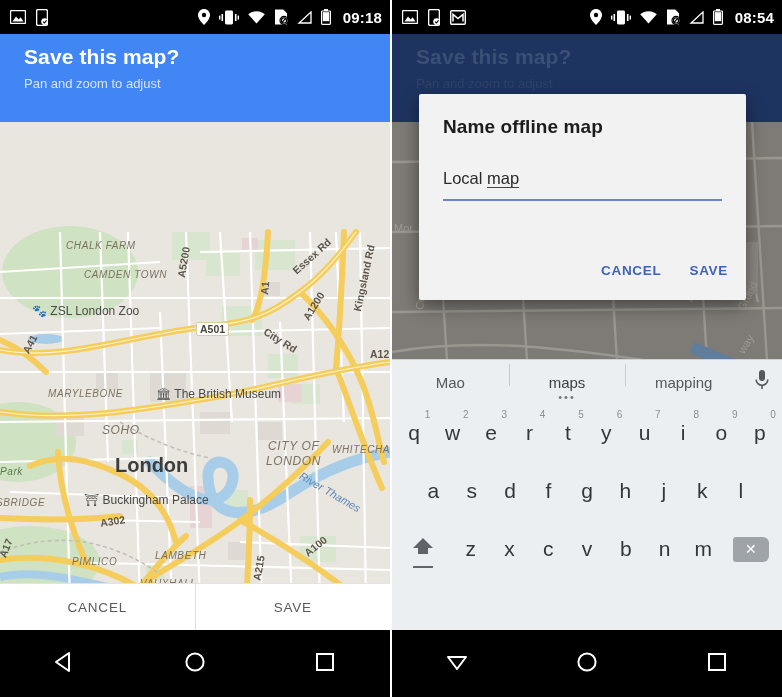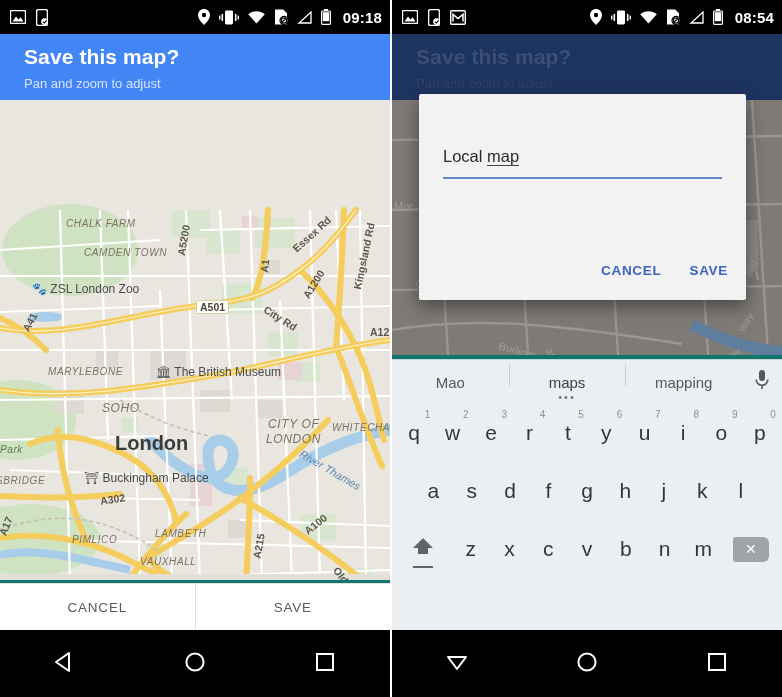--- a/index.html
+++ b/index.html
@@ -17,21 +17,21 @@
   .statusbar {
     height: 34px; background: #000; display: flex; align-items: center;
     padding: 0 8px 0 10px; color: #fff;
   }
   .sb-left { display: flex; align-items: center; gap: 10px; }
   .sb-right { margin-left: auto; display: flex; align-items: center; gap: 9px; }
   .sb-clock { font-size: 15px; font-weight: 700; letter-spacing: .2px; color: #fff; margin-left: 3px; }
   .ic { display: inline-block; line-height: 0; }
 
   
-  .appbar { height: 66px; background: #4285f4; padding: 11px 20px 0 24px; }
+  .appbar { height: 88px; background: #4285f4; padding: 11px 20px 0 24px; }
   .appbar.dim { background: #1e3460; }
   .appbar .title { font-size: 21px; font-weight: 700; color: #fff; letter-spacing: .1px; }
   .appbar.dim .title { color: #3b4f74; }
   .appbar .subtitle { font-size: 13px; color: #d6e3fb; margin-top: 7px; }
   .appbar.dim .subtitle { color: #2e4368; }
 
   
   .map { position: relative; height: 480px; background: #e8e4de; overflow: hidden; }
   .map.short { height: 255px; }
   .mapcanvas { position: absolute; inset: 0; }
@@ -487,20 +487,21 @@
       <div class="maplabel" style="left:8px;top:160px;font-size:11px;color:#9e9a94;transform:rotate(-82deg);">Cornfield</div>
       <div class="maplabel" style="left:106px;top:248px;font-size:11px;color:#9e9a94;transform:rotate(16deg);">Burlington Pl</div>
       <div class="maplabel" style="left:152px;top:250px;font-size:11px;color:#9e9a94;transform:rotate(60deg);">ace</div>
       <div class="maplabel" style="left:338px;top:70px;font-size:11px;color:#9e9a94;transform:rotate(-60deg);">Rd</div>
       <div class="maplabel" style="left:340px;top:168px;font-size:11px;color:#9e9a94;transform:rotate(-62deg);">Grand</div>
       <div class="maplabel" style="left:344px;top:216px;font-size:11px;color:#9e9a94;transform:rotate(-58deg);">way</div>
       <div class="maplabel" style="left:318px;top:252px;font-size:11px;color:#9e9a94;transform:rotate(-32deg);">S Dow</div>
     </div>
 
     <div class="dialog">
+      <div class="dtitle">Name offline map</div>
       <div class="dlg-field">
         <div class="val"><span>Local </span><span class="composing">map</span></div>
         <div class="underline"></div>
       </div>
       <div class="dlg-actions">
         <div class="dbtn">CANCEL</div>
         <div class="dbtn">SAVE</div>
       </div>
     </div>
 

